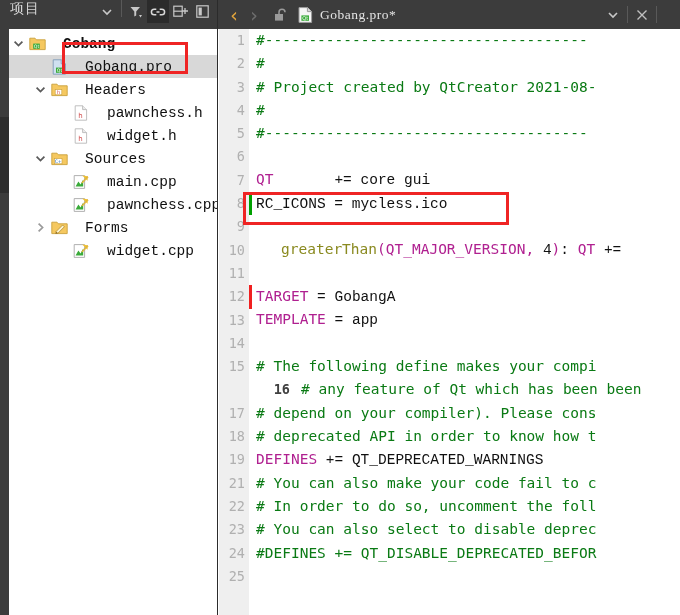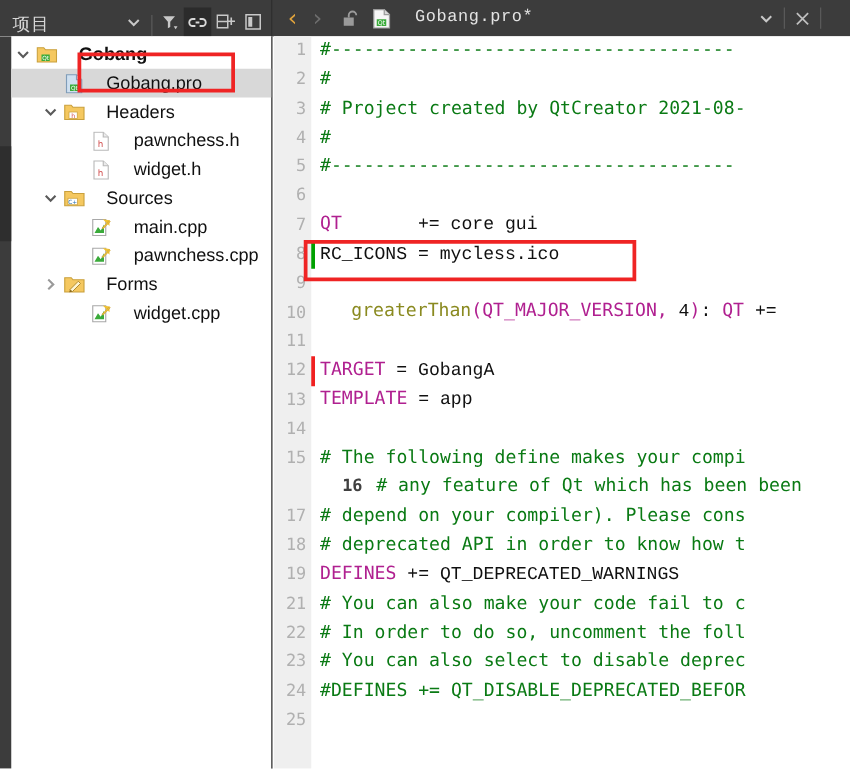--- a/index.html
+++ b/index.html
@@ -22,21 +22,21 @@
     width: 680px; height: 29px;
     background: #3c3c3c;
     display: flex;
     align-items: stretch;
   }
   .topbar-left {
     width: 218px;
     height: 29px;
     background: #3c3c3c;
     display: flex;
-    align-items: flex-end;
+    align-items: flex-start;
     border-right: 1px solid #2b2b2b;
   }
   .topbar-right {
     flex: 1;
     height: 29px;
     background: #3c3c3c;
     display: flex;
     align-items: center;
   }
 
@@ -70,24 +70,24 @@
     width: 20px; text-align: center;
     flex: 0 0 auto;
     font-family: "DejaVu Sans", sans-serif;
   }
   .nav-back { color: #e0a33c; }
   .nav-fwd  { color: #6d6d6d; }
 
   .doc-name {
     color: #e3e3e3;
     font-size: 13.5px;
-    font-family: Liberation Mono, monospace;
+    font-family: Liberation Serif, serif;
     letter-spacing: 0.5px;
     white-space: nowrap;
-    margin-left: 16px;
+    margin-left: 4px;
   }
 
   
   .sidebar {
     position: absolute;
     top: 29px; left: 0;
     width: 218px; height: 586px;
     background: #ffffff;
     border-right: 1px solid #2b2b2b;
     overflow: hidden;
@@ -128,21 +128,21 @@
   }
   .twisty svg { display: block; }
   .ticon {
     width: 20px; height: 23px;
     display: flex; align-items: center; justify-content: center;
     flex: 0 0 auto;
   }
   .tlabel {
     font-size: 14.5px;
     color: #101010;
-    font-family: Liberation Sans, sans-serif;
+    font-family: Liberation Mono, monospace;
     padding-left: 16px;
   }
   .tlabel.bold { font-weight: bold; }
 
   
   .editor {
     position: absolute;
     top: 29px; left: 219px;
     width: 461px; height: 586px;
     background: #ffffff;

